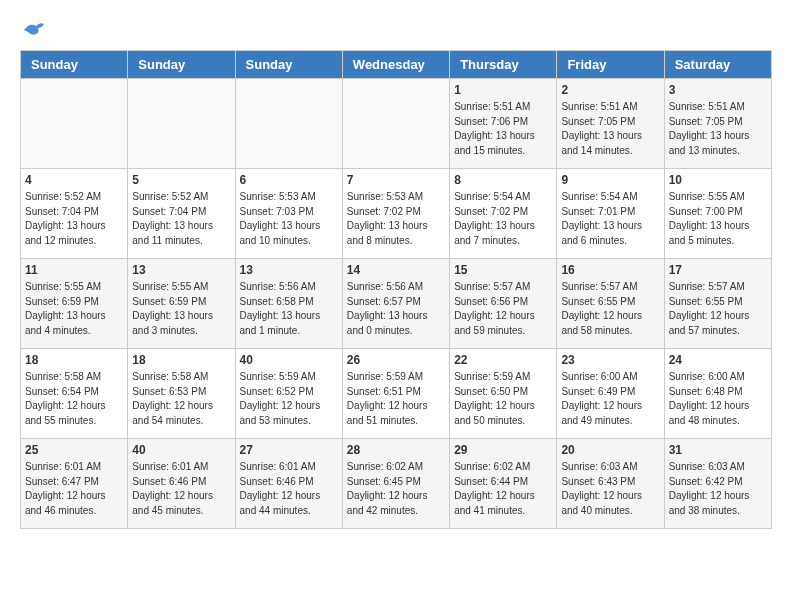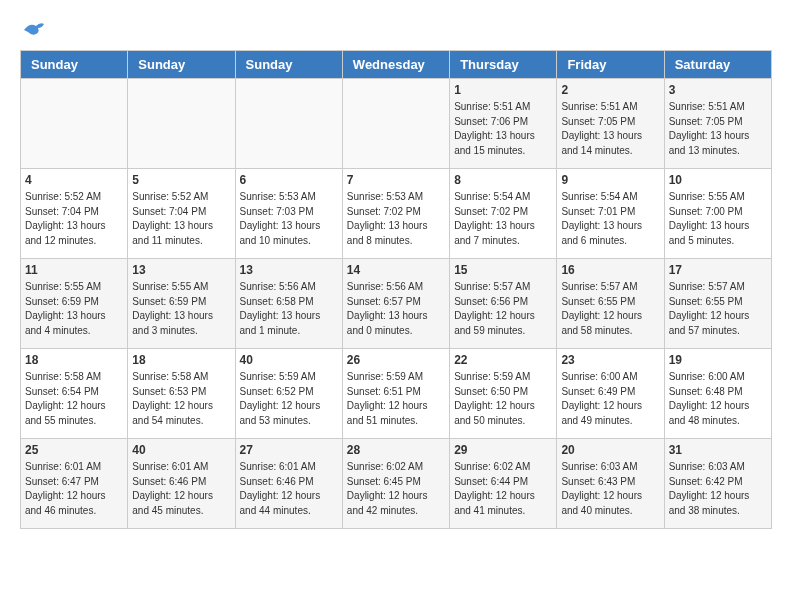--- a/index.html
+++ b/index.html
@@ -294,21 +294,21 @@
 and 50 minutes.</div>
         </td>
         <td>
           <div class="day-number">23</div>
           <div class="day-info" style="white-space: pre-line; font-size: 10px; line-height: 1.45;">Sunrise: 6:00 AM
 Sunset: 6:49 PM
 Daylight: 12 hours
 and 49 minutes.</div>
         </td>
         <td>
-          <div class="day-number">19</div>
+          <div class="day-number">24</div>
           <div class="day-info" style="white-space: pre-line; font-size: 10px; line-height: 1.45;">Sunrise: 6:00 AM
 Sunset: 6:48 PM
 Daylight: 12 hours
 and 48 minutes.</div>
         </td>
       </tr>
       <tr>
         <td>
           <div class="day-number">25</div>
           <div class="day-info" style="white-space: pre-line; font-size: 10px; line-height: 1.45;">Sunrise: 6:01 AM

